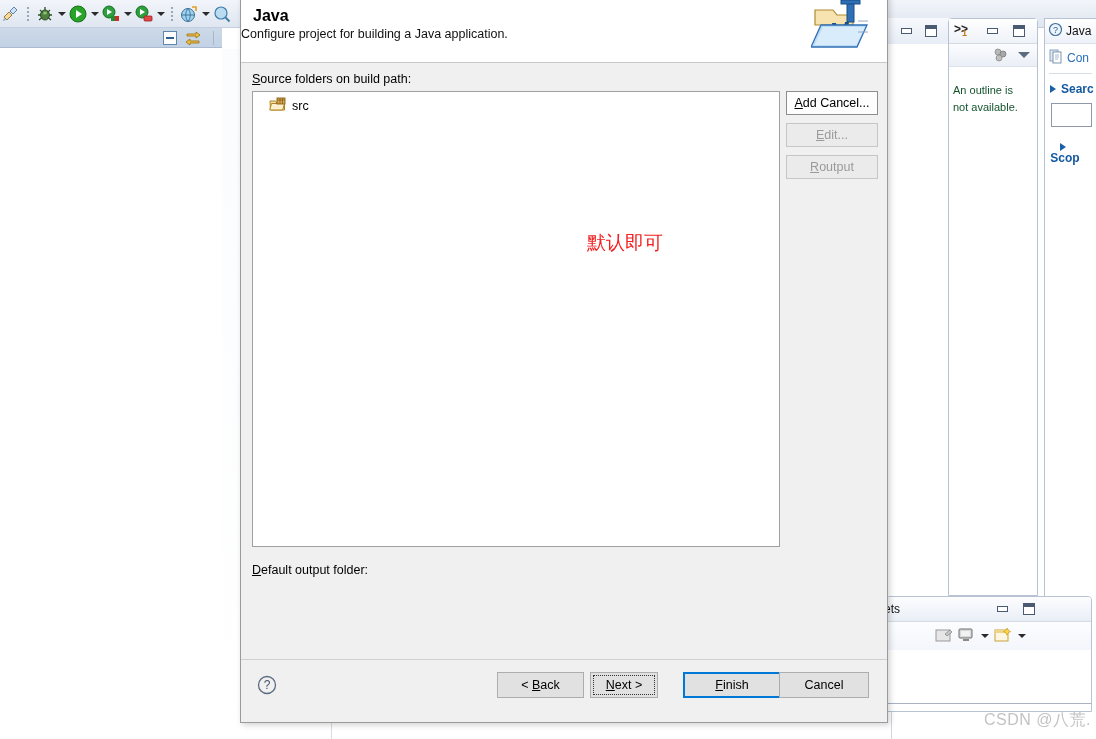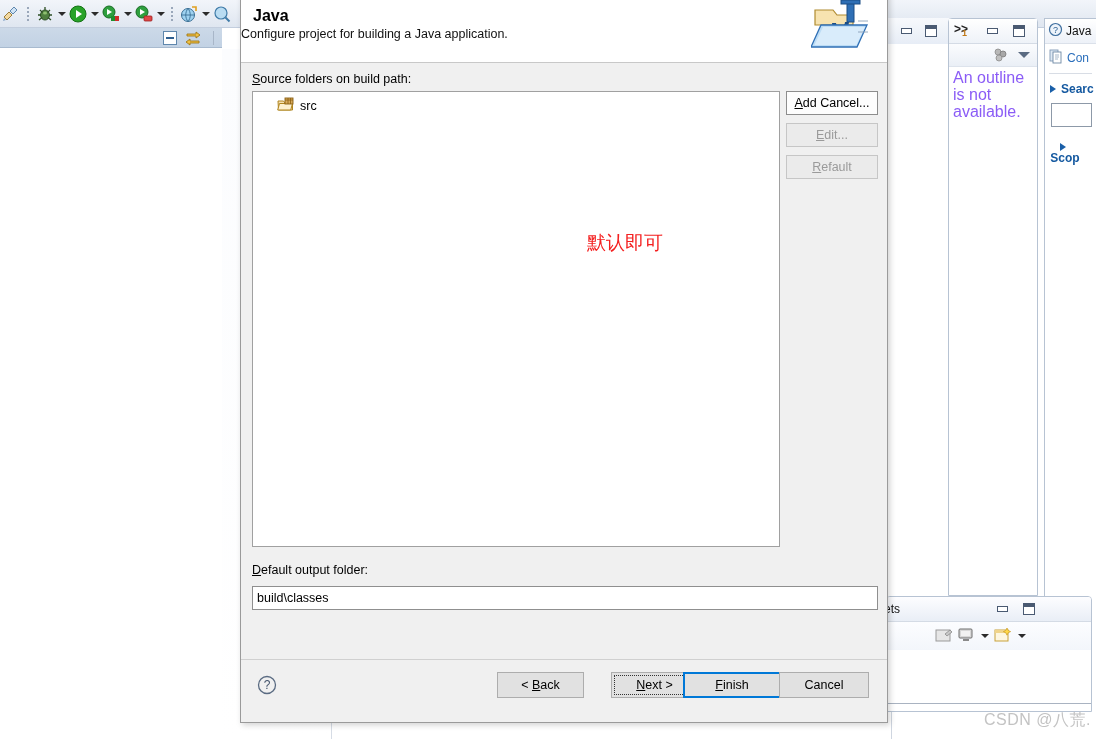--- a/index.html
+++ b/index.html
@@ -166,23 +166,23 @@
     color: #c07818;
     font-weight: bold;
   }
   .outline-toolbar {
     position: relative;
     height: 22px;
     background: linear-gradient(#fbfcfe, #eaeff6);
     border-bottom: 1px solid #dde3ec;
   }
   .outline-msg {
-    padding: 2px 6px 0 4px;
-    font-size: 16px;
-    color: #8b5cf6;
+    padding: 15px 6px 0 4px;
+    font-size: 11px;
+    color: #14532d;
     line-height: 17px;
   }
   .sort-icon {
     position: absolute;
     right: 28px; top: 4px;
     width: 16px; height: 14px;
   }
   .menu-tri {
     position: absolute;
     right: 7px; top: 8px;
@@ -362,21 +362,21 @@
     width: 528px; height: 456px;
     background: #ffffff;
     border: 1px solid #a0a0a0;
     box-sizing: border-box;
     overflow: hidden;
   }
   .tree-item {
     display: flex;
     align-items: center;
     height: 20px;
-    padding-left: 24px;
+    padding-left: 16px;
     margin-top: 4px;
   }
   .tree-item-label {
     font-size: 12.5px;
     color: #000;
     margin-left: 6px;
   }
   .annot-red {
     position: absolute;
     left: 334px; top: 138px;
@@ -696,45 +696,42 @@
         <div class="annot-red">默认即可</div>
       </div>
 
       <div class="side-btn enabled" style="top:28px;">
         <span class="mnemonic">A</span><span>dd Cancel...</span>
       </div>
       <div class="side-btn disabled" style="top:60px;">
         <span class="mnemonic">E</span><span>dit...</span>
       </div>
       <div class="side-btn disabled" style="top:92px;">
-        <span class="mnemonic">R</span><span>efault</span>
+        <span class="mnemonic">R</span><span>output</span>
       </div>
 
       <div class="field-label" style="left:11px; top:500px;text-align:right;">
         <span class="mnemonic">D</span><span>efault output folder:</span>
       </div>
 
-      <div class="out-field">
-        <input type="text" value="build\classes" style="">
-      </div>
     </div>
 
     <div class="dlg-footer">
       <span class="help-circle">
         <svg width="20" height="20" viewBox="0 0 20 20">
           <circle cx="10" cy="10" r="8.5" fill="#f0f0f0" stroke="#5a6b82" stroke-width="1.3"></circle>
           <text x="10" y="14" font-size="12" text-anchor="middle" fill="#44546c" font-family="Liberation Sans">?</text>
         </svg>
       </span>
 
       <div class="dlg-btn" style="left:256px; width:87px;">
         <span>&lt; </span><span class="mnemonic">B</span><span>ack</span>
       </div>
 
-      <div class="dlg-btn focused" style="left:370px; width:87px;">
+      <div class="dlg-btn focused" style="left:349px; width:68px;">
         <span class="mnemonic">N</span><span>ext &gt;</span>
       </div>
 
       <div class="dlg-btn default-btn" style="left:442px; width:98px;">
         <span class="mnemonic">F</span><span>inish</span>
       </div>
 
       <div class="dlg-btn" style="left:538px; width:90px;">
         <span>Cancel</span>
       </div>

